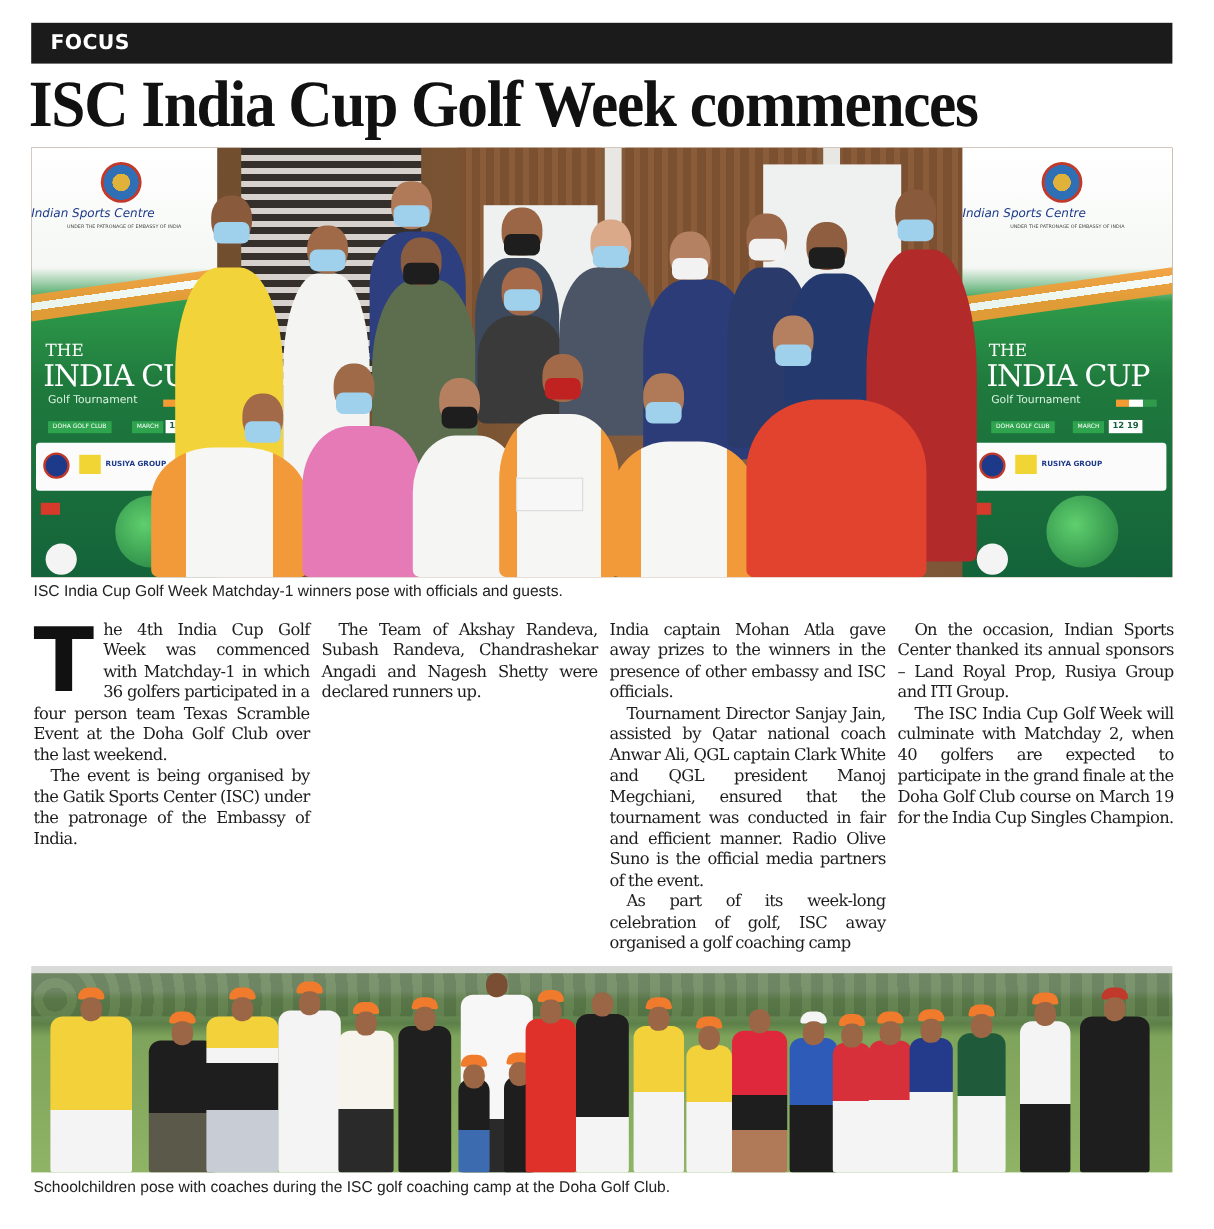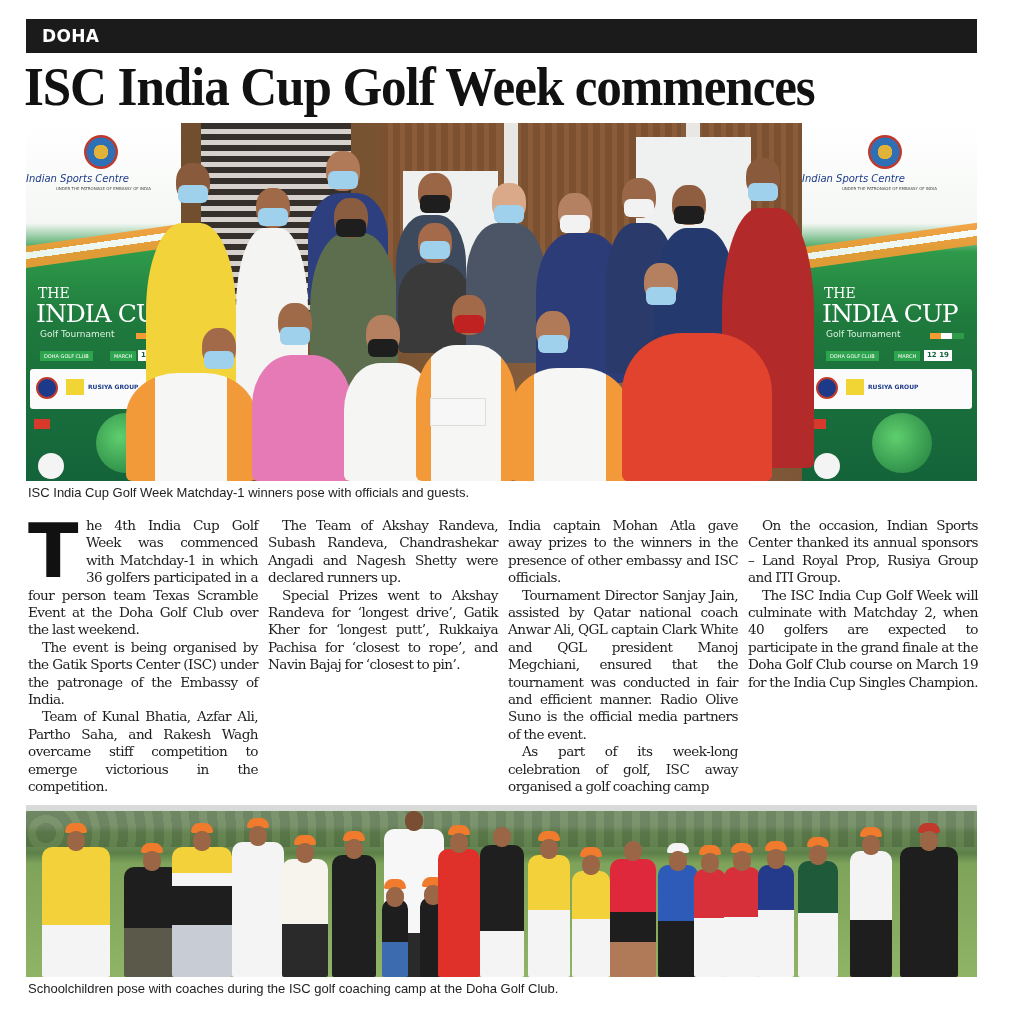--- a/index.html
+++ b/index.html
@@ -91,21 +91,21 @@
   }
   .trees { position: absolute; left: 0; top: 6px; width: 100%; height: 36px;
     background: repeating-radial-gradient(circle at 20px 22px, #4d6b3e 0 10px, #5f7e4c 10px 18px); opacity: .75; }
   .kid { position: absolute; bottom: 0; border-radius: 10px 10px 2px 2px; }
   .kid .cap { position: absolute; left: 50%; width: 22px; height: 10px; margin-left: -11px; border-radius: 10px 10px 2px 2px; background: #f07b2c; }
   .kid .face { position: absolute; left: 50%; width: 18px; height: 20px; margin-left: -9px; border-radius: 45%; background: #9b6646; }
 </style>
 </head>
 <body>
 
-<div class="focus-bar">DOHA</div>
+<div class="focus-bar">FOCUS</div>
 
 <h1 class="headline">ISC India Cup Golf Week commences</h1>
 
 <div class="photo-top" title="Group photo of golf tournament winners with officials and guests in front of India Cup banners">
 
   <div class="blinds"></div>
   <div class="wood" style="left:355px;width:120px;"></div>
   <div class="pillar" style="left:478px;"></div>
   <div class="wood" style="left:495px;width:160px;"></div>
   <div class="pillar" style="left:660px;"></div>
@@ -226,25 +226,23 @@
   <div class="head" style="left:618px;top:140px;background:#b58060;"></div>
   <div class="mask" style="left:620px;top:164px;"></div>
 </div>
 
 <div class="caption" style="top:485px;">ISC India Cup Golf Week Matchday-1 winners pose with officials and guests.</div>
 
 <div class="columns">
   <div class="col" style="left:0;">
     <p class="noindent"><span class="dropcap">T</span><span>he 4th India Cup Golf Week was commenced with Matchday-1 in which 36 golfers participated in a four person team Texas Scramble Event at the Doha Golf Club over the last weekend.</span></p>
     <p>The event is being organised by the Gatik Sports Center (ISC) under the patronage of the Embassy of India.</p>
-    <p>Team of Kunal Bhatia, Azfar Ali, Partho Saha, and Rakesh Wagh overcame stiff competition to emerge victorious in the competition.</p>
   </div>
   <div class="col" style="left:240px;">
     <p>The Team of Akshay Randeva, Subash Randeva, Chandrashekar Angadi and Nagesh Shetty were declared runners up.</p>
-    <p>Special Prizes went to Akshay Randeva for ‘longest drive’, Gatik Kher for ‘longest putt’, Rukkaiya Pachisa for ‘closest to rope’, and Navin Bajaj for ‘closest to pin’.</p>
   </div>
   <div class="col" style="left:480px;">
     <p class="noindent">India captain Mohan Atla gave away prizes to the winners in the presence of other embassy and ISC officials.</p>
     <p>Tournament Director Sanjay Jain, assisted by Qatar national coach Anwar Ali, QGL captain Clark White and QGL president Manoj Megchiani, ensured that the tournament was conducted in fair and efficient manner. Radio Olive Suno is the official media partners of the event.</p>
     <p>As part of its week-long celebration of golf, ISC away organised a golf coaching camp</p>
   </div>
   <div class="col" style="left:720px;">
     <p>On the occasion, Indian Sports Center thanked its annual sponsors – Land Royal Prop, Rusiya Group and ITI Group.</p>
     <p>The ISC India Cup Golf Week will culminate with Matchday 2, when 40 golfers are expected to participate in the grand finale at the Doha Golf Club course on March 19 for the India Cup Singles Champion.</p>
   </div>

